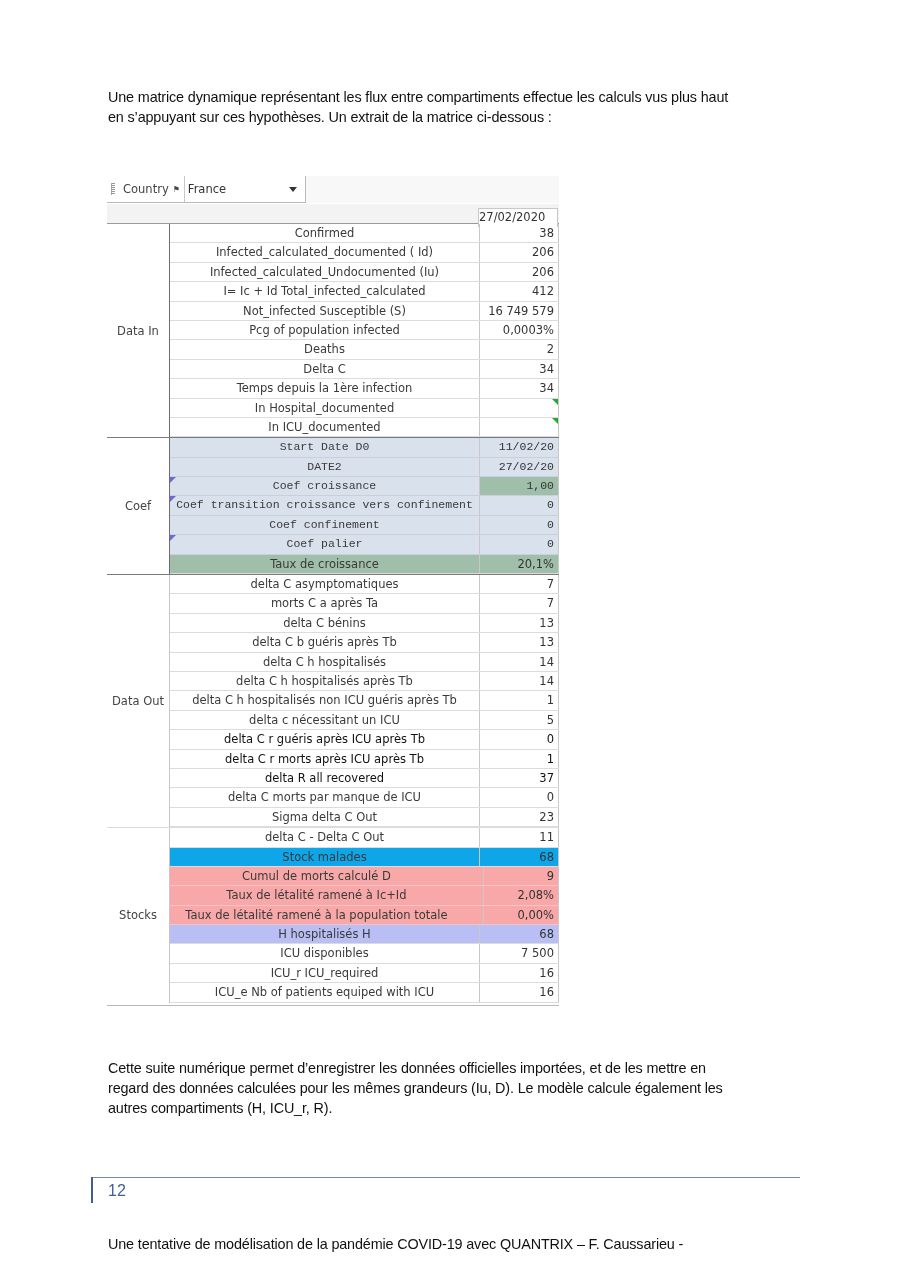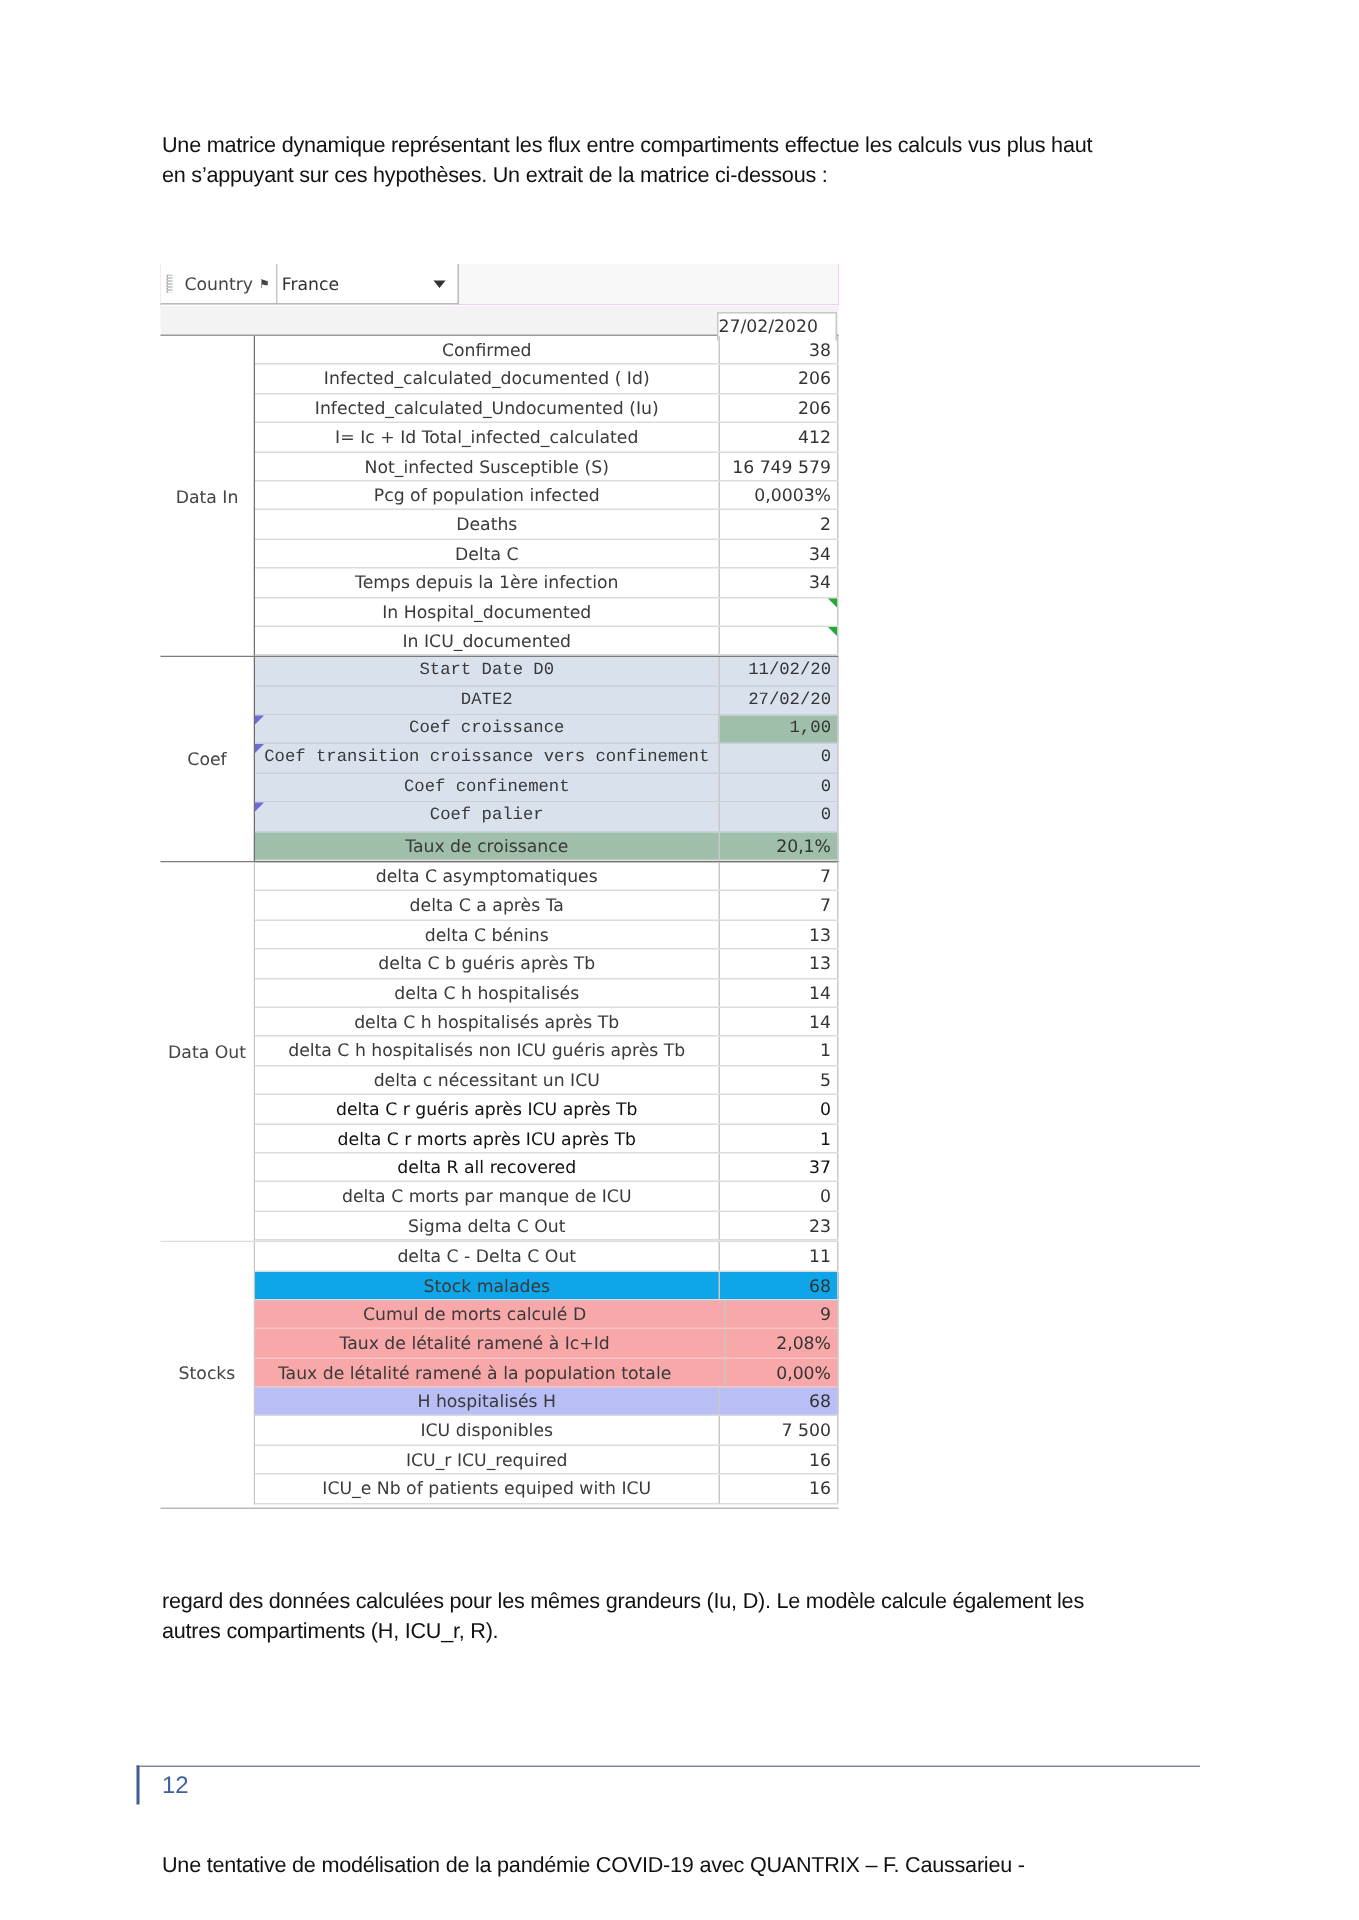--- a/index.html
+++ b/index.html
@@ -214,21 +214,21 @@
   </div>
 
   <div class="group" style="border-bottom-color:#dcdcdc;">
     <div class="group-label">Data Out</div>
     <div class="group-rows" style="border-left-color:#c8c8c8;">
       <div class="row">
           <div class="lbl">delta C  asymptomatiques</div>
           <div class="val">7</div>
         </div>
       <div class="row">
-          <div class="lbl">delta C  a après Ta</div>
+          <div class="lbl">morts C  a après Ta</div>
           <div class="val">7</div>
         </div>
       <div class="row">
           <div class="lbl">delta C bénins</div>
           <div class="val">13</div>
         </div>
       <div class="row">
           <div class="lbl">delta C b guéris après Tb</div>
           <div class="val">13</div>
         </div>
@@ -309,20 +309,21 @@
       <div class="row">
           <div class="lbl">ICU_e Nb of patients equiped with ICU</div>
           <div class="val">16</div>
         </div>
     </div>
   </div>
   <div class="sheet-bottom"></div>
 </div>
 
 <div class="para" id="outro">
+  <p>Cette suite numérique permet d’enregistrer les données officielles importées, et de les mettre en</p>
   <p>regard des données calculées pour les mêmes grandeurs (Iu, D). Le modèle calcule également les</p>
   <p>autres compartiments (H, ICU_r, R).</p>
 </div>
 
 <div id="footer-line"></div>
 <div id="footer-bar"></div>
 <div id="page-number">12</div>
 <div id="footer-text">Une tentative de modélisation de la pandémie COVID-19 avec QUANTRIX – F. Caussarieu -</div>
 
 </body></html>

